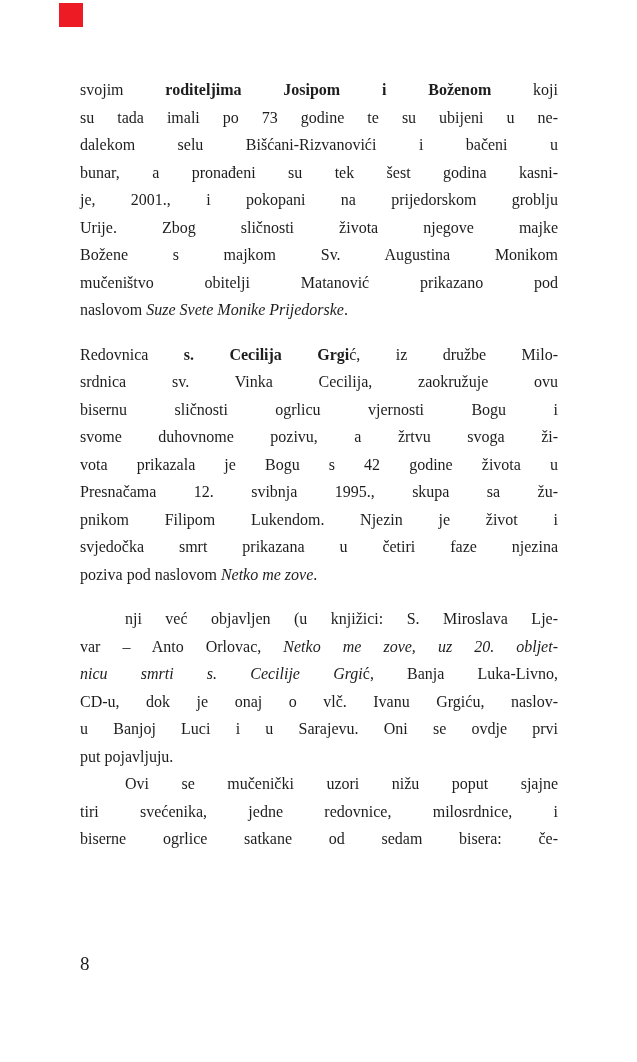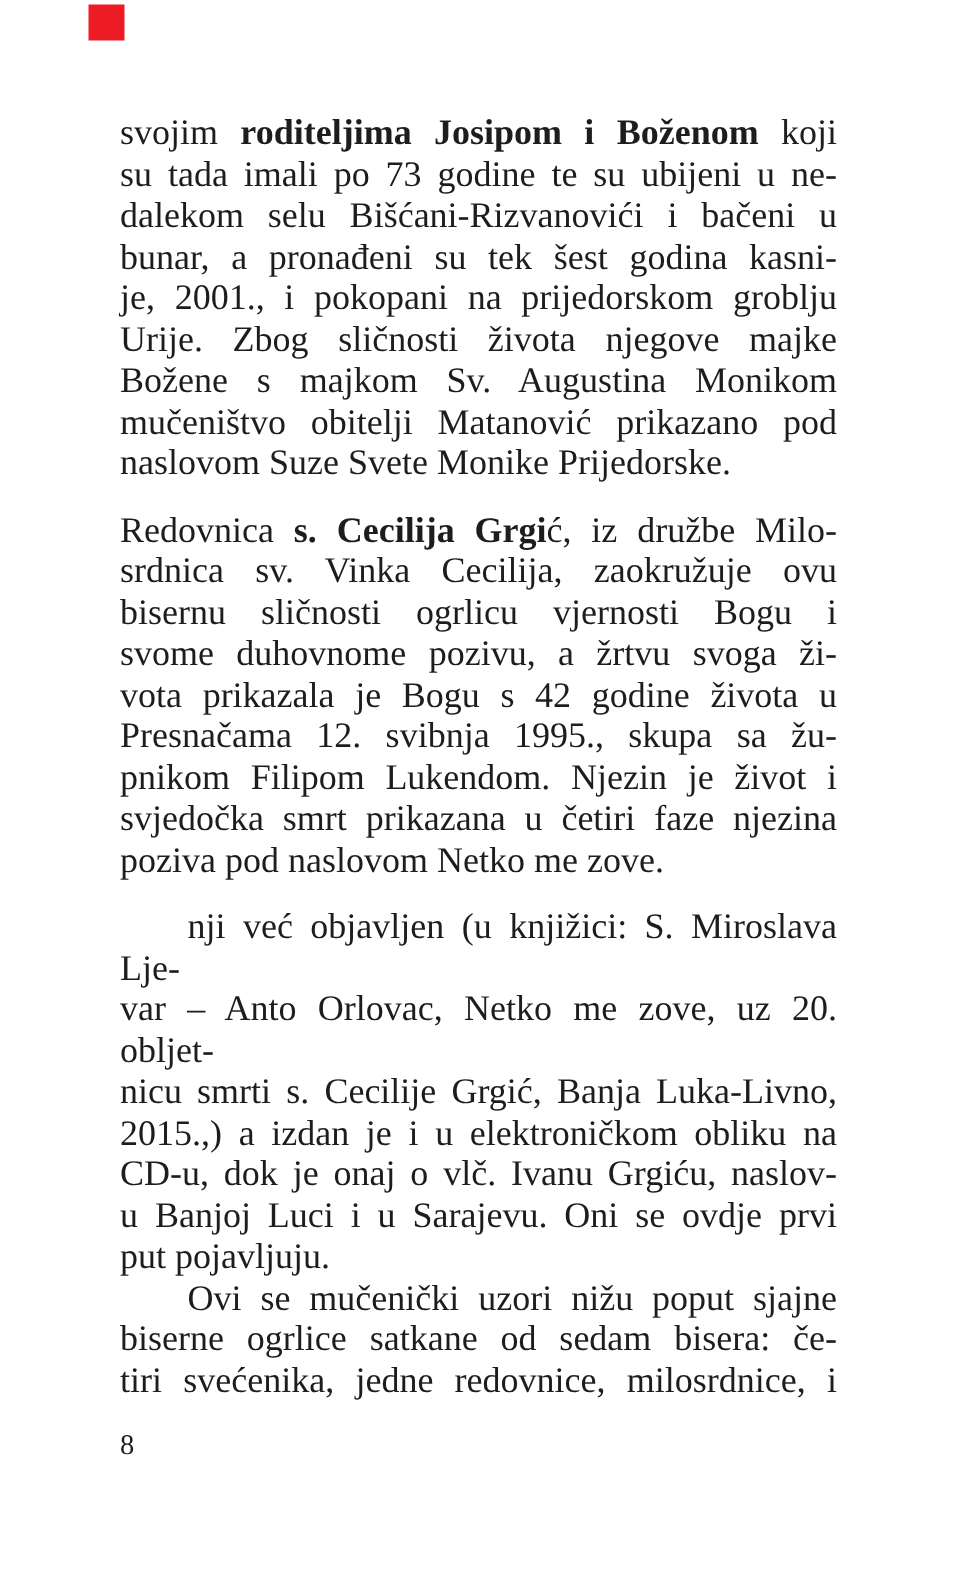--- a/index.html
+++ b/index.html
@@ -22,38 +22,38 @@
     width: 24px;
     height: 24px;
     background: var(--marker, #ed1c24);
   }
   .text-block {
     position: absolute;
     left: 80px;
     top: 76px;
     width: 478px;
     color: var(--ink, #1d1d1d);
-    font-size: 24px;
+    font-size: 16px;
     line-height: 27.5px;
   }
   .para { margin: 0; }
   .para.gap { margin-top: 17px; }
   .para.indent .line:first-child { text-indent: 45px; }
   .line {
     text-align: justify;
     text-align-last: justify;
     white-space: normal;
   }
   .line.last {
     text-align: left;
     text-align-last: left;
   }
   .seg { }
   .seg.bold { font-weight: bold; }
-  .seg.italic { }
+  .seg.italic { font-style: italic; }
   .page-number {
     position: absolute;
     left: 80px;
     top: 952px;
     color: var(--ink, #1d1d1d);
     font-size: 19px;
     line-height: 24px;
   }
 </style>
 </head>
@@ -81,25 +81,24 @@
       <div class="line"><span class="seg">vota prikazala je Bogu s 42 godine života u</span></div>
       <div class="line"><span class="seg">Presnačama 12. svibnja 1995., skupa sa žu-</span></div>
       <div class="line"><span class="seg">pnikom Filipom Lukendom. Njezin je život i</span></div>
       <div class="line"><span class="seg">svjedočka smrt prikazana u četiri faze njezina</span></div>
       <div class="line last"><span class="seg">poziva pod naslovom </span><span class="seg italic">Netko me zove</span><span class="seg">.</span></div>
     </div>
     <div class="para gap indent">
       <div class="line"><span class="seg">nji već objavljen (u knjižici: S. Miroslava Lje-</span></div>
       <div class="line"><span class="seg">var – Anto Orlovac, </span><span class="seg italic">Netko me zove, uz 20. obljet-</span></div>
       <div class="line"><span class="seg italic">nicu smrti s. Cecilije Grgi</span><span class="seg">ć, Banja Luka-Livno,</span></div>
-      <div class="line"><span class="seg">2015.,) a izdan je i u elektroničkom obliku na</span></div>
       <div class="line"><span class="seg">CD-u, dok je onaj o vlč. Ivanu Grgiću, naslov-</span></div>
       <div class="line"><span class="seg">u Banjoj Luci i u Sarajevu. Oni se ovdje prvi</span></div>
       <div class="line last"><span class="seg">put pojavljuju.</span></div>
     </div>
     <div class="para indent">
       <div class="line"><span class="seg">Ovi se mučenički uzori nižu poput sjajne</span></div>
+      <div class="line"><span class="seg">tiri svećenika, jedne redovnice, milosrdnice, i</span></div>
       <div class="line"><span class="seg">biserne ogrlice satkane od sedam bisera: če-</span></div>
-      <div class="line"><span class="seg">tiri svećenika, jedne redovnice, milosrdnice, i</span></div>
     </div>
   </div>
 
 <div class="page-number">8</div>
 
 </body></html>

